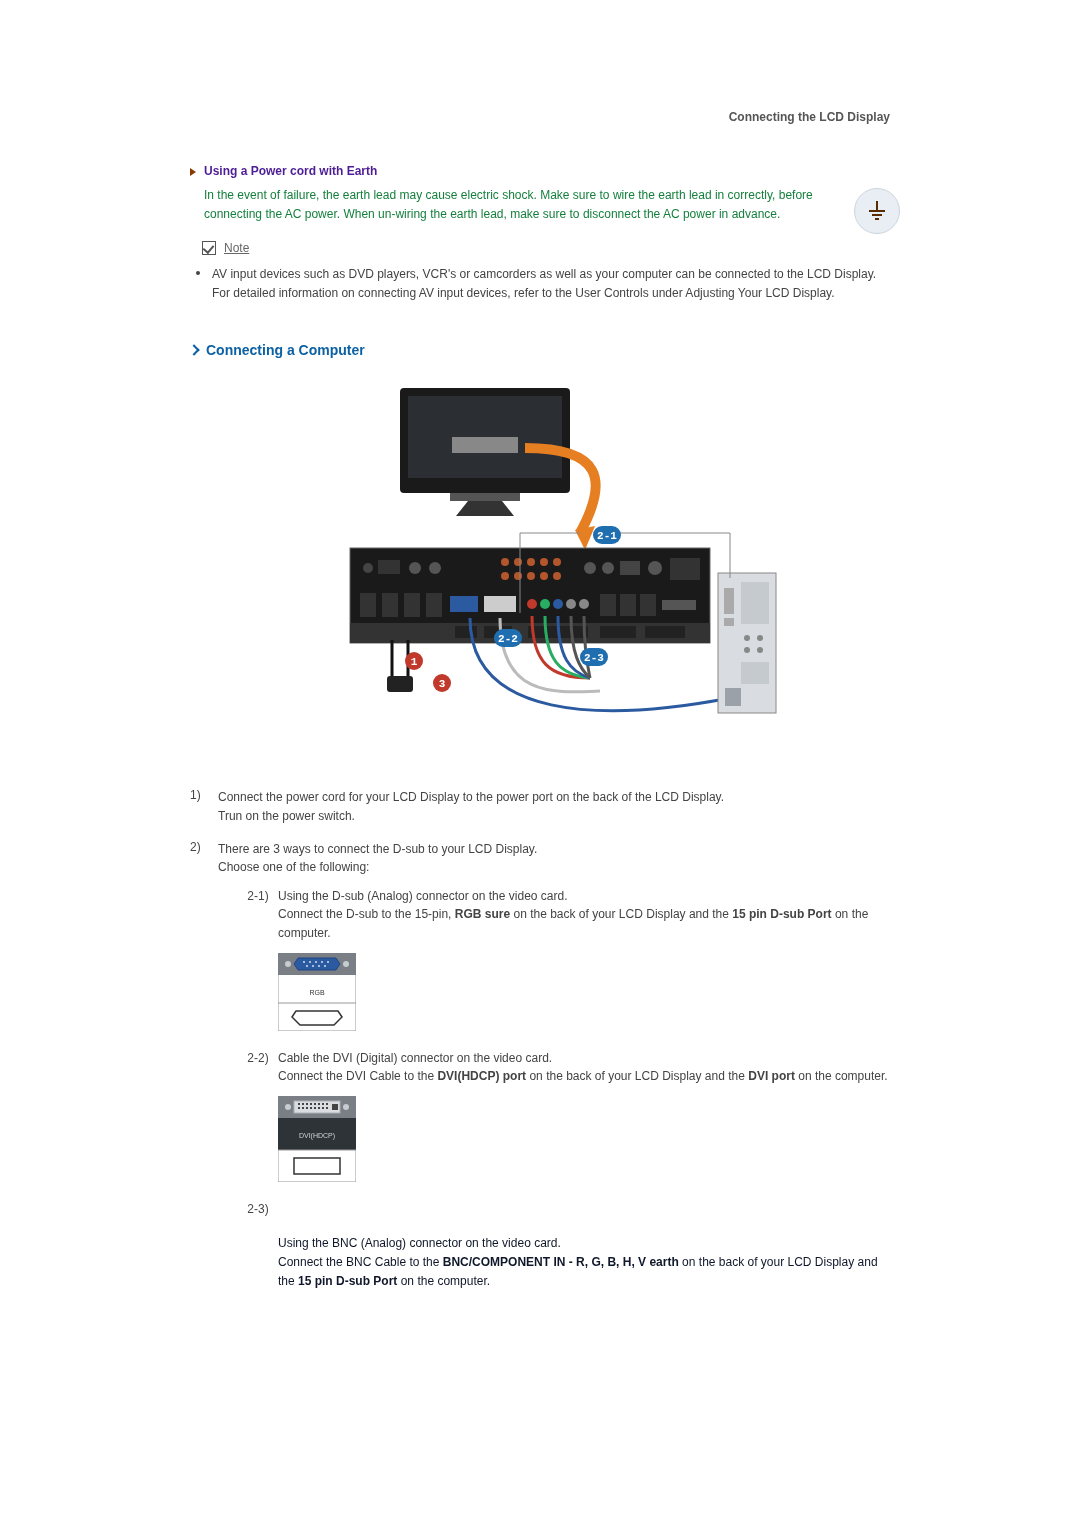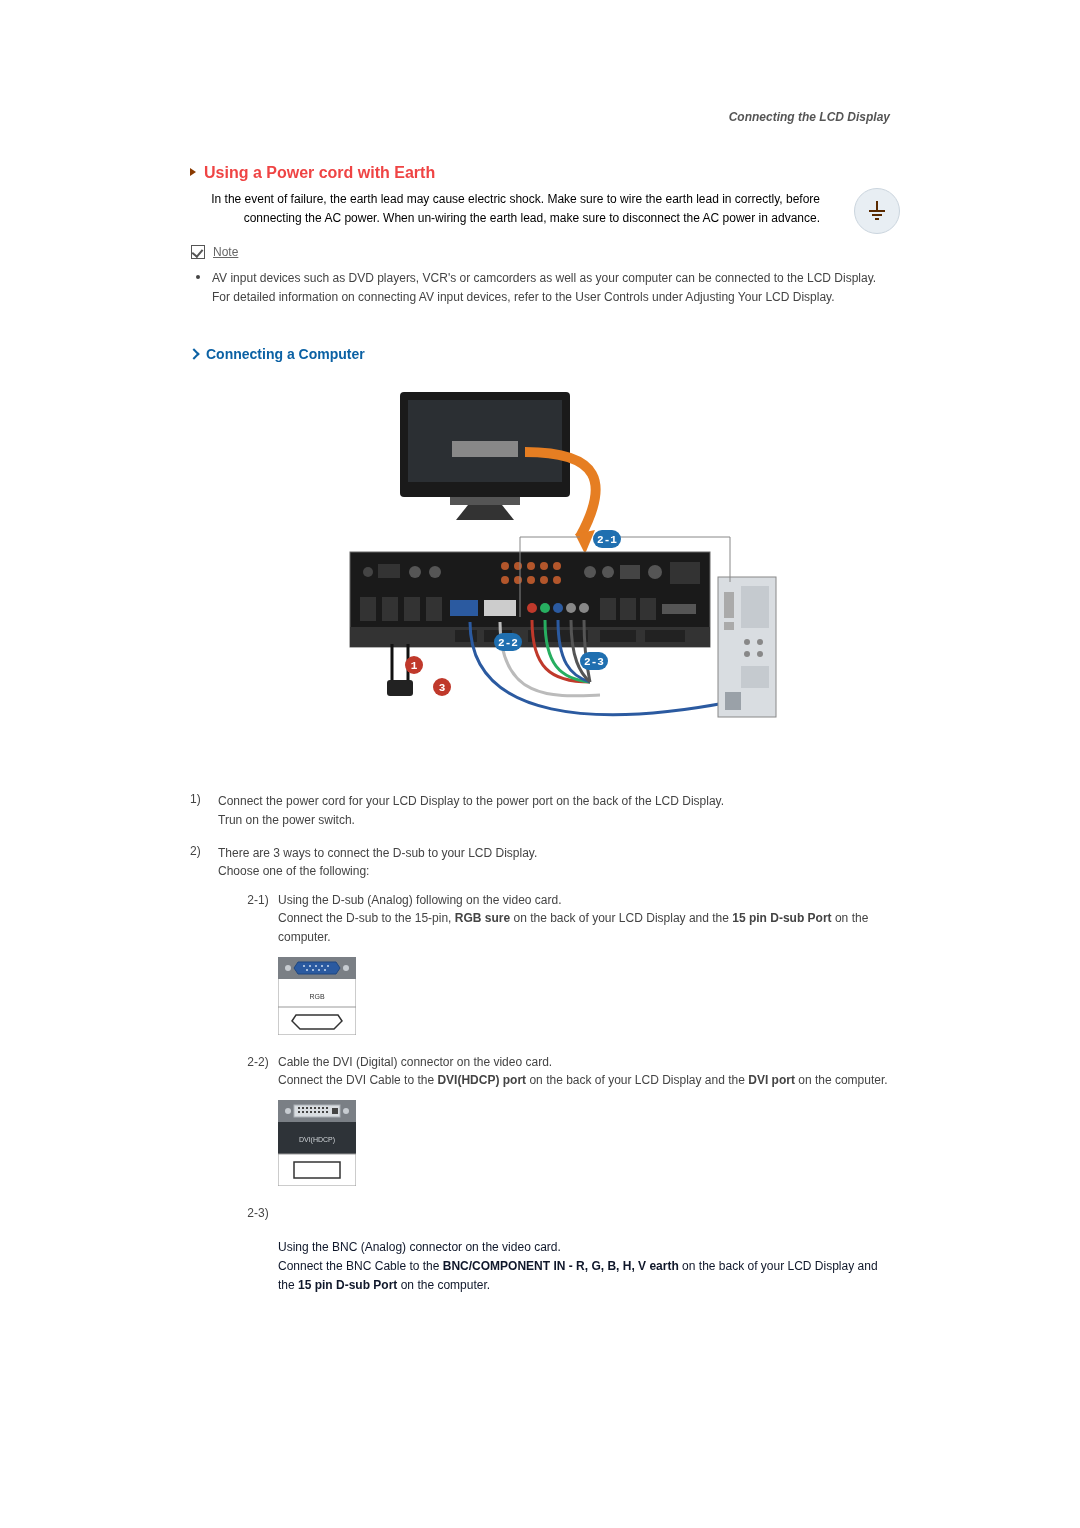--- a/index.html
+++ b/index.html
@@ -15,21 +15,20 @@
     width: 700px;
     margin: 110px auto 60px auto;
     position: relative;
   }
   .header-title {
     text-align: right;
     font-size: 12px;
     font-weight: bold;
     color: #555;
     margin-bottom: 40px;
-    font-style: italic;
   }
   .section-bullet {
     display: flex;
     align-items: flex-start;
     margin-bottom: 8px;
   }
   .arrow-right {
     width: 0; height: 0;
     border-top: 4px solid transparent;
     border-bottom: 4px solid transparent;
@@ -40,35 +39,35 @@
   }
   .chev-right {
     width: 6px; height: 6px;
     border-top: 2px solid #0b61a4;
     border-right: 2px solid #0b61a4;
     transform: rotate(45deg);
     margin-right: 8px;
     margin-top: 4px;
     flex-shrink: 0;
   }
-  .sect-title-brown { color: #ef4444; font-weight: bold; font-size: 16px; }
+  .sect-title-brown { color: #4c1d95; font-weight: bold; font-size: 12px; }
   .sect-title-blue  { color: #0b61a4; font-weight: bold; font-size: 14px; }
-  .para { line-height: 1.55; color: #000000; margin-left: 14px; margin-right: 70px; text-align: right; }
+  .para { line-height: 1.55; color: #15803d; margin-left: 14px; margin-right: 70px; }
   .earth-icon {
     position: absolute;
     right: -10px;
     top: 78px;
     width: 44px; height: 44px;
     border-radius: 50%;
     background: #e8eef3;
     border: 1px solid #cbd5de;
     display: flex; align-items: center; justify-content: center;
   }
   .earth-svg { width: 24px; height: 24px; }
-  .note-row { display: flex; align-items: flex-end; margin: 18px 0 10px 1px; color: #666; text-decoration: underline; }
+  .note-row { display: flex; align-items: flex-end; margin: 18px 0 10px 12px; color: #666; text-decoration: underline; }
   .checkbox-icon {
     width: 12px; height: 12px; border: 1px solid #555; margin-right: 8px;
     position: relative; flex-shrink: 0;
   }
   .checkbox-icon::after {
     content: "";
     position: absolute; left: 2px; top: 1px;
     width: 5px; height: 8px;
     border-right: 2px solid #555; border-bottom: 2px solid #555;
     transform: rotate(40deg);
@@ -254,21 +253,21 @@
   <div class="ol-item">
     <div class="ol-num">2)</div>
     <div class="ol-body">
       <span>There are 3 ways to connect the D-sub to your LCD Display.</span><br>
       <span>Choose one of the following:</span>
 
       
       <div class="sub-item">
         <div class="sub-num">2-1)</div>
         <div class="sub-body">
-          <span>Using the D-sub (Analog) following on the video card.</span><br>
+          <span>Using the D-sub (Analog) connector on the video card.</span><br>
           <span>Connect the D-sub to the 15-pin, </span><span class="bold">RGB sure</span><span> on the back of your LCD Display and the </span><span class="bold">15 pin D-sub Port</span><span> on the computer.</span>
 
           <div class="port-figure">
             <svg viewBox="0 0 78 78">
               <rect x="0" y="0" width="78" height="78" fill="#fff" stroke="#999"></rect>
               <rect x="0" y="0" width="78" height="22" fill="#7a7f85"></rect>
               <circle cx="10" cy="11" r="3" fill="#c7ccd1"></circle>
               <circle cx="68" cy="11" r="3" fill="#c7ccd1"></circle>
               <polygon points="20,5 58,5 62,11 58,17 20,17 16,11" fill="#2b5aa0" stroke="#1f4780"></polygon>
               <g fill="#cfdff2">

